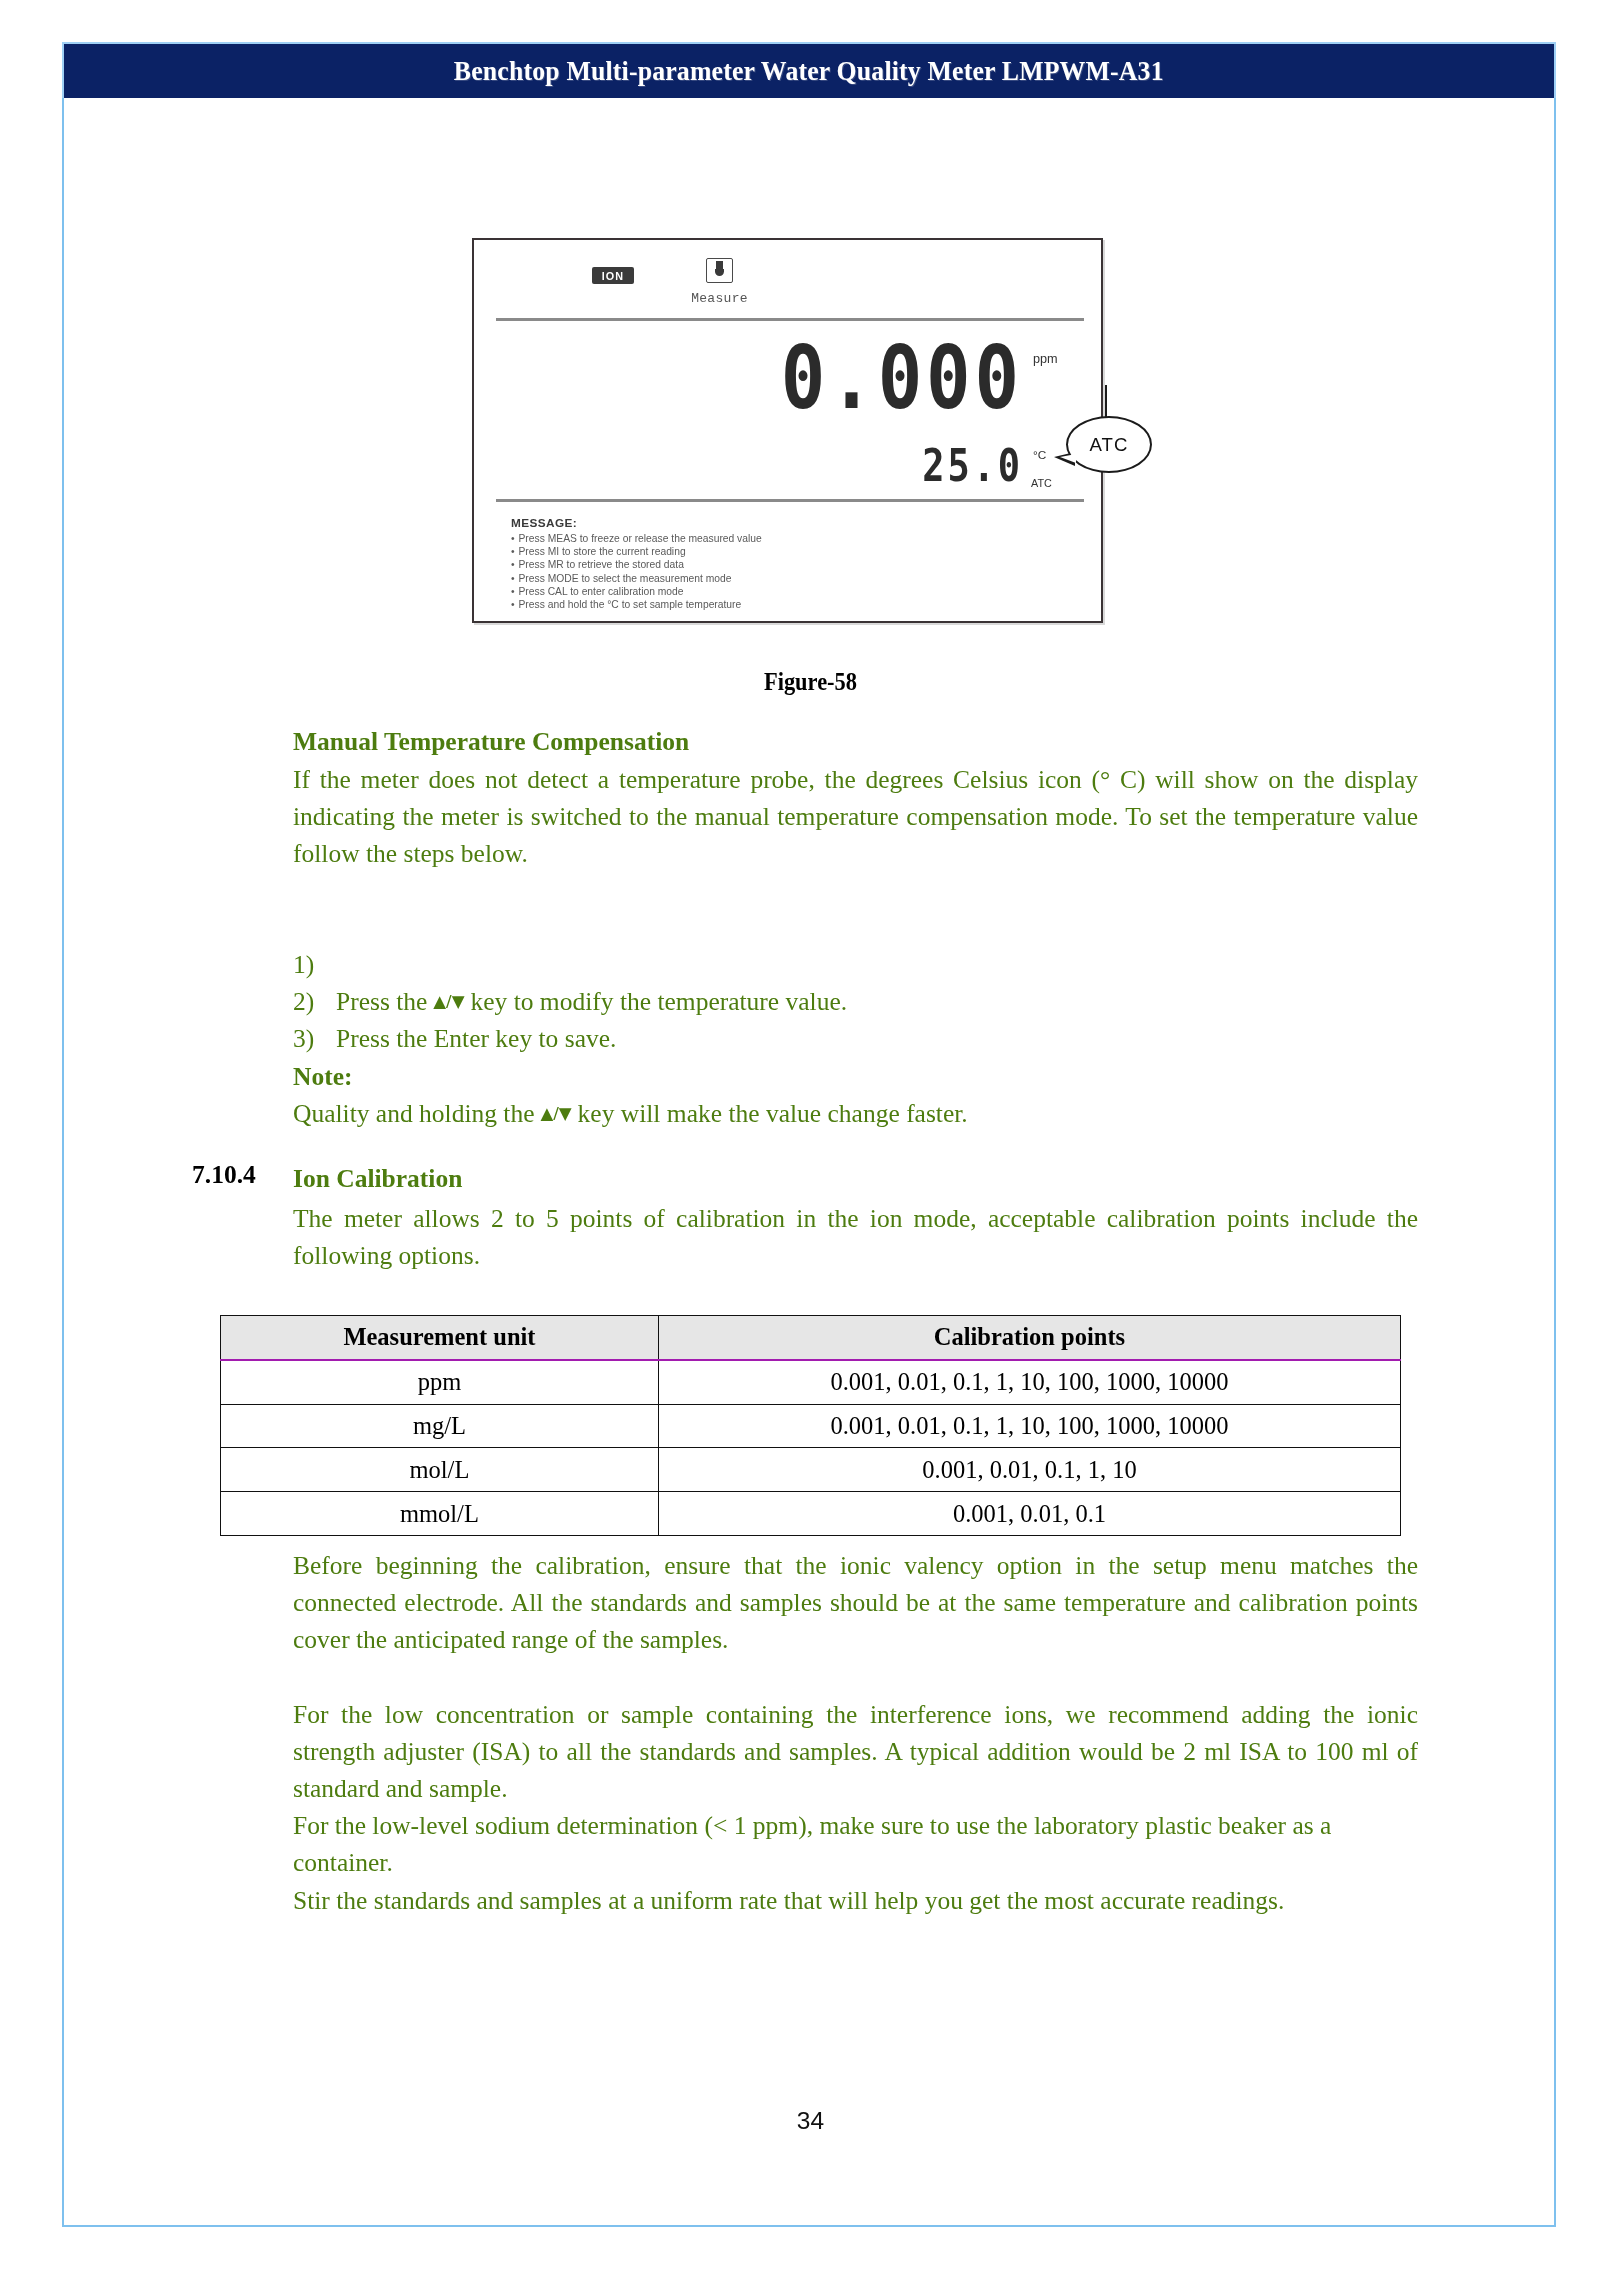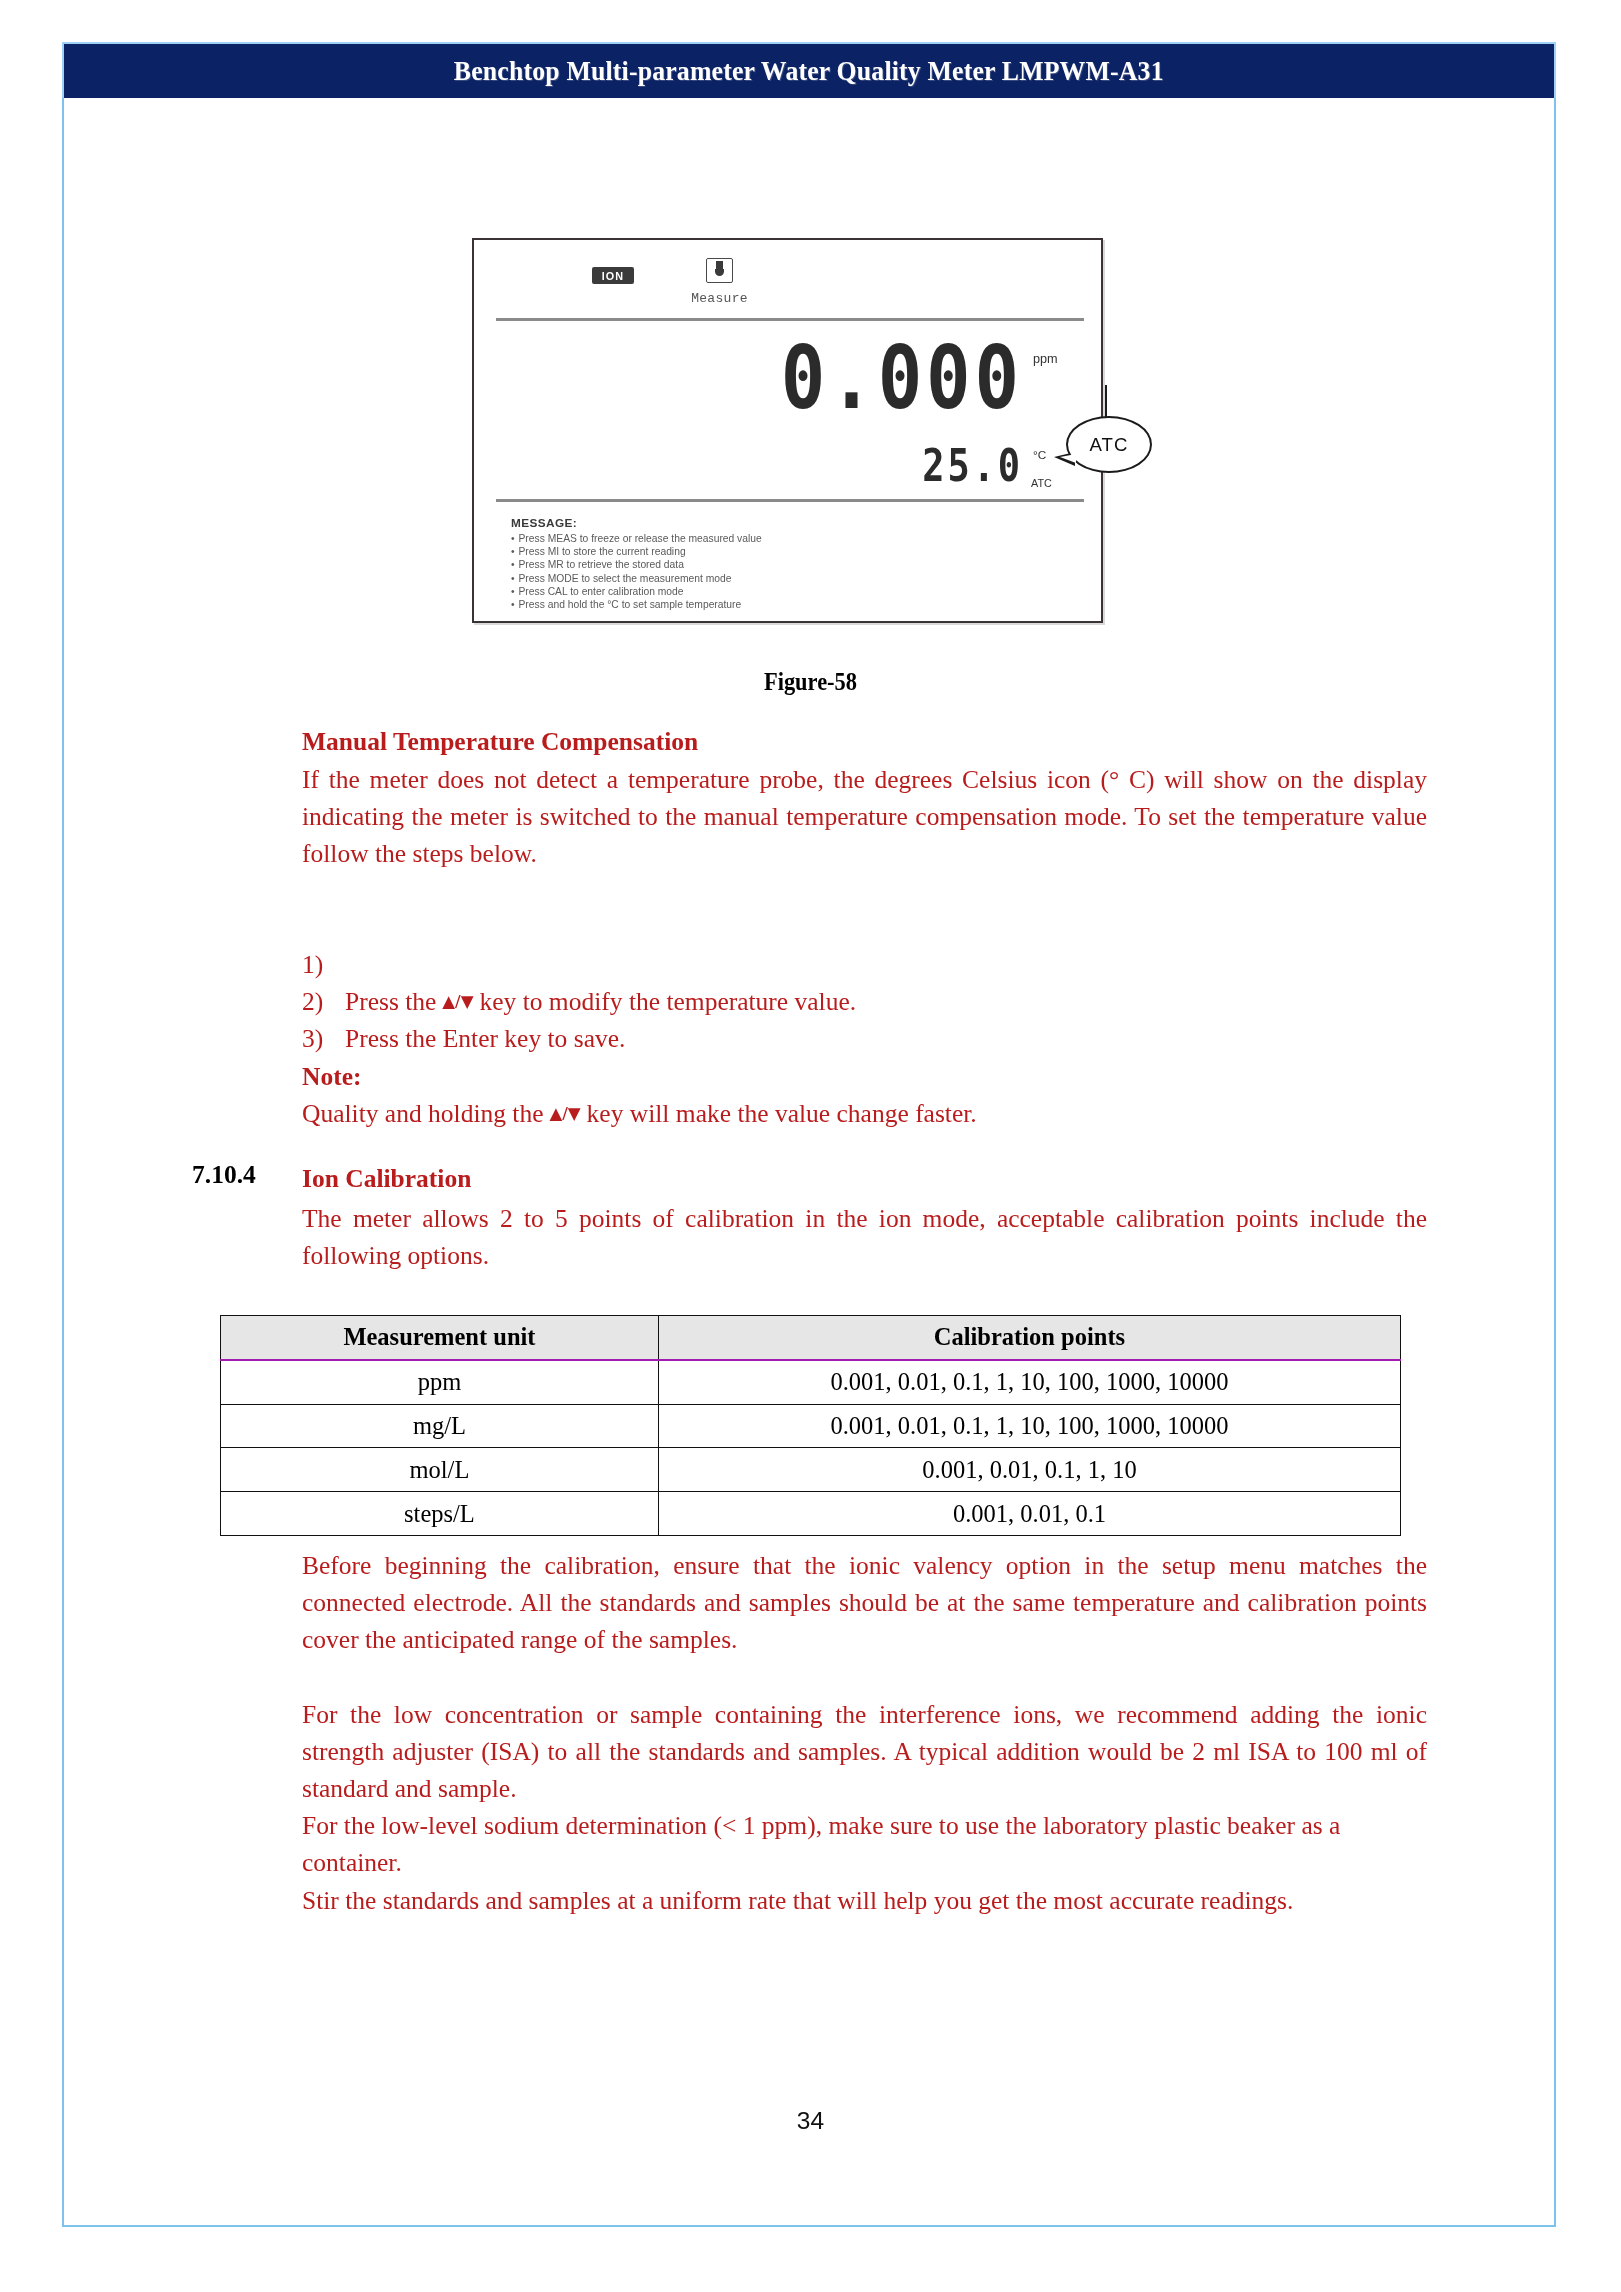--- a/index.html
+++ b/index.html
@@ -279,22 +279,21 @@
   }
 
   
   .body-col {
     position: absolute;
     left: 293px;
     width: 1125px;
     font-family: "Liberation Serif", serif;
     font-size: 25.5px;
     line-height: 37px;
-    color: #b91c1c;
-    margin-left: 9px;
+    color: #4d7c0f;
   }
   .p-just { text-align: justify; text-align-last: left; }
   .bold { font-weight: bold; }
   .heading-inline {
     font-weight: bold;
     font-size: 25.5px;
   }
 
   #sec-number {
     position: absolute;
@@ -460,21 +459,21 @@
     </tr>
     <tr>
       <td>mg/L</td>
       <td>0.001, 0.01, 0.1, 1, 10, 100, 1000, 10000</td>
     </tr>
     <tr>
       <td>mol/L</td>
       <td>0.001, 0.01, 0.1, 1, 10</td>
     </tr>
     <tr>
-      <td>steps/L</td>
+      <td>mmol/L</td>
       <td>0.001, 0.01, 0.1</td>
     </tr>
   </tbody>
 </table>
 
 <div class="body-col p-just" style="top: 1547px;">Before beginning the calibration, ensure that the ionic valency option in the setup menu matches the connected electrode. All the standards and samples should be at the same temperature and calibration points cover the anticipated range of the samples.</div>
 <div class="body-col p-just" style="top: 1696px;">For the low concentration or sample containing the interference ions, we recommend adding the ionic strength adjuster (ISA) to all the standards and samples. A typical addition would be 2 ml ISA to 100 ml of standard and sample.</div>
 <div class="body-col" style="top: 1807px;">For the low-level sodium determination (&lt; 1 ppm), make sure to use the laboratory plastic beaker as a container.</div>
 <div class="body-col" style="top: 1882px;">Stir the standards and samples at a uniform rate that will help you get the most accurate readings.</div>
 

